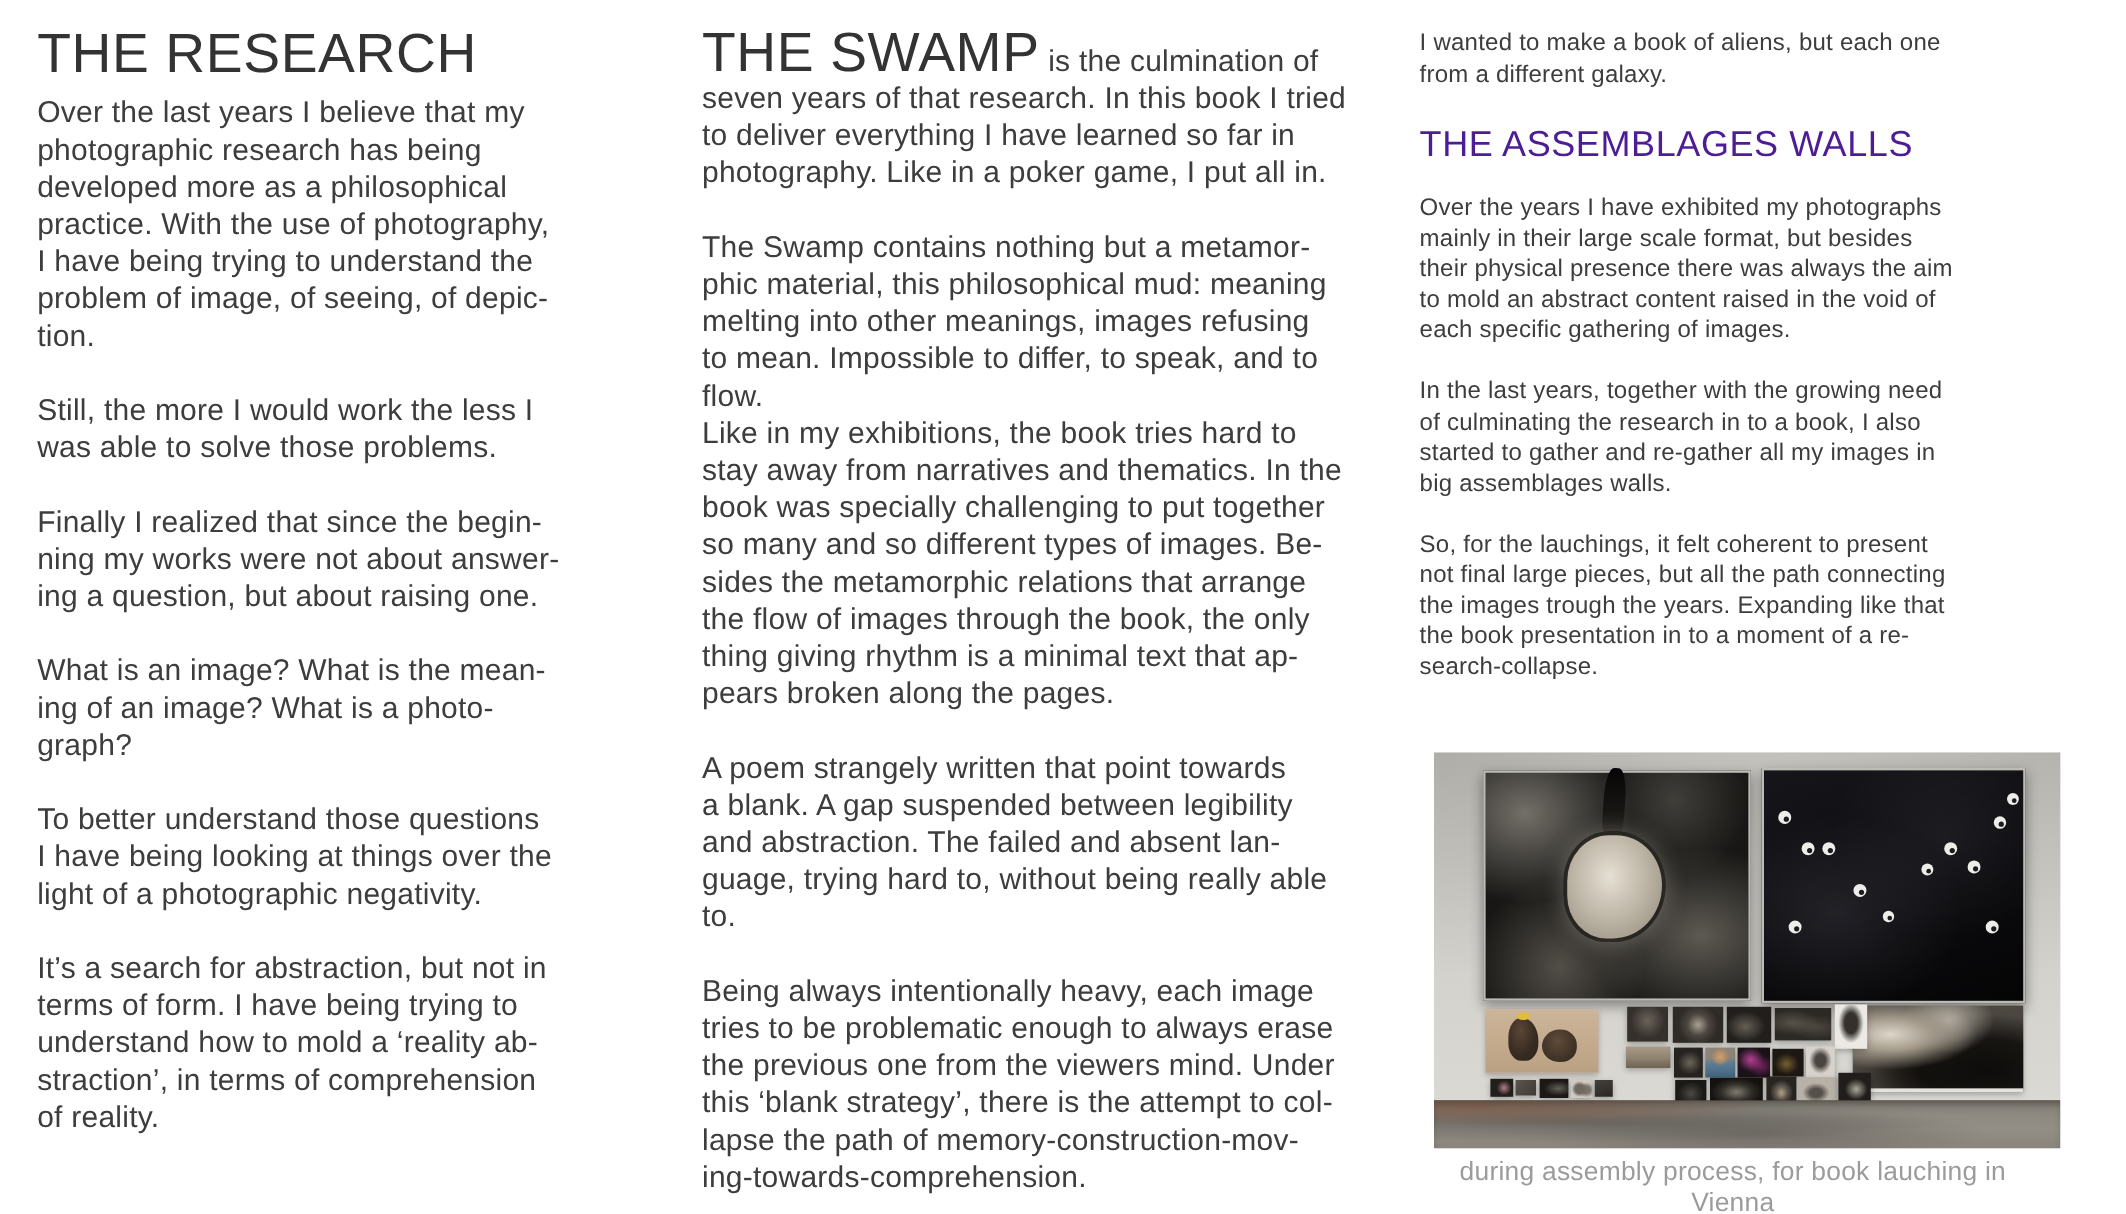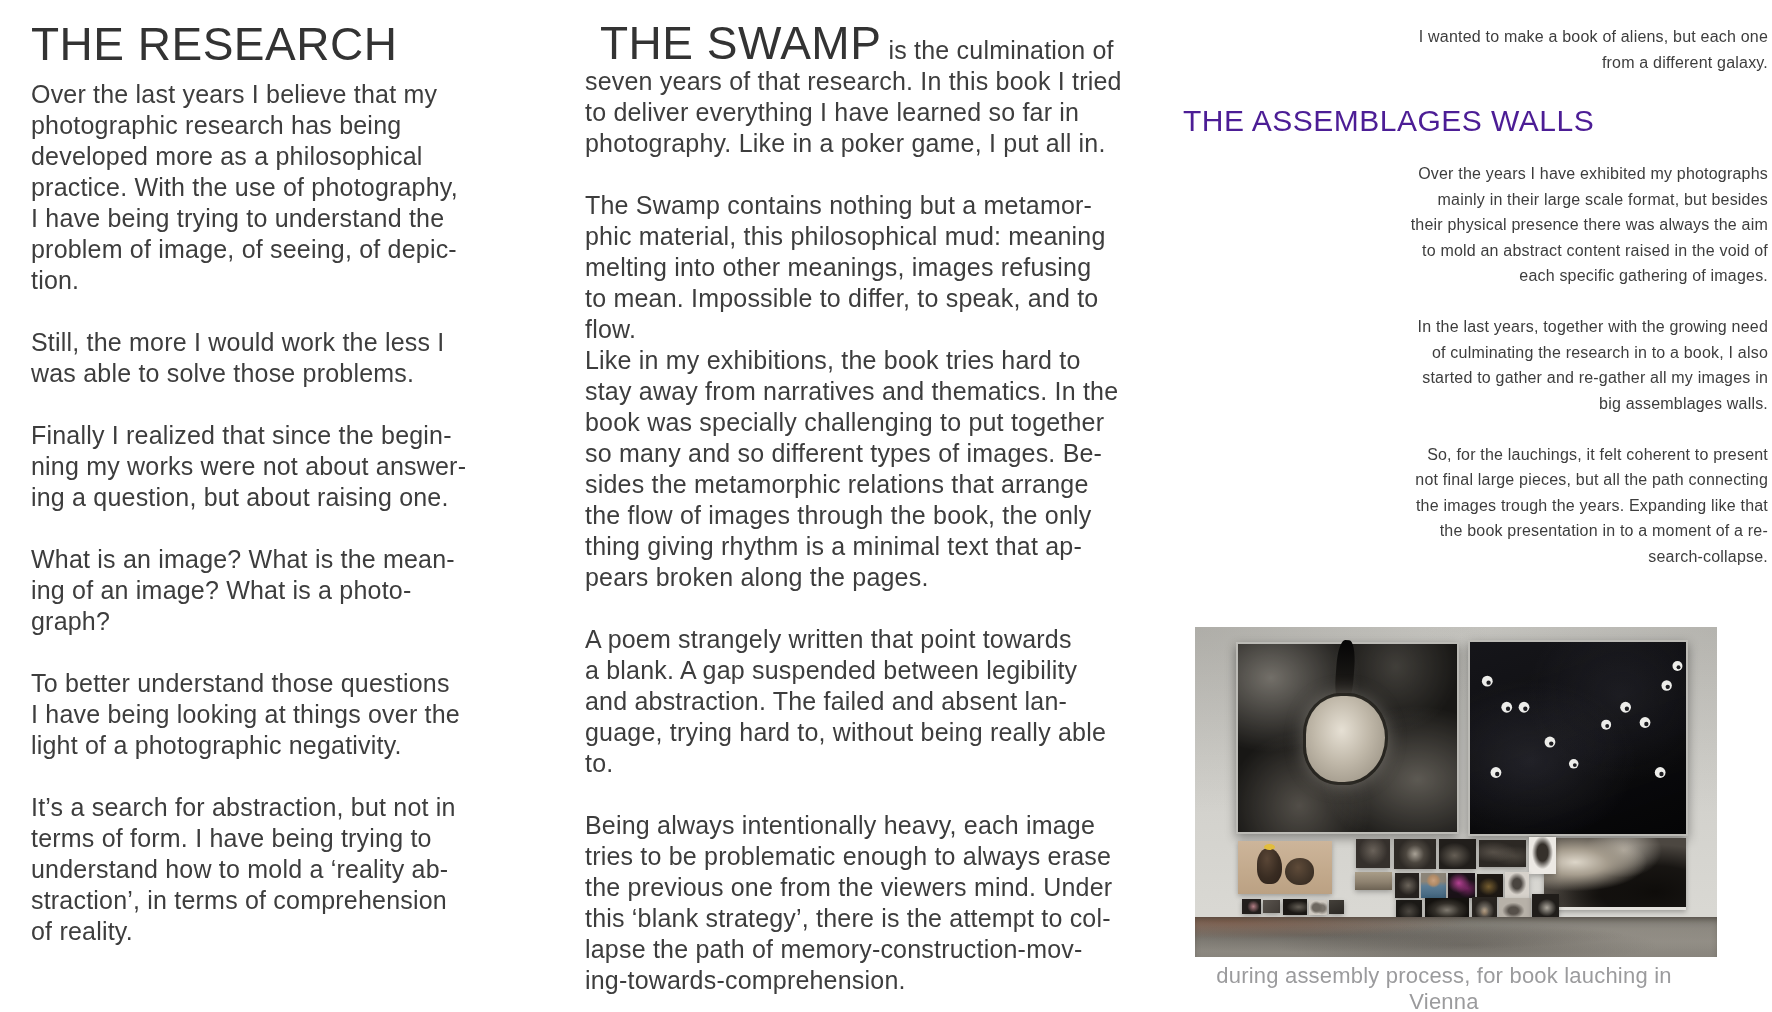--- a/index.html
+++ b/index.html
@@ -24,24 +24,24 @@
     margin:28px 0 22px 0;
     font-size:30px;font-weight:400;line-height:1.2;
     letter-spacing:0.5px;color:#4c1d95;
   }
   .body{
     white-space:pre;
     font-size:25px;line-height:31px;font-weight:300;
     letter-spacing:0.2px;
   }
   .inline-title{
-    font-size:46px;line-height:46px;letter-spacing:0.5px;color:#333333;margin-left:15px;
+    font-size:46px;line-height:46px;letter-spacing:0.5px;color:#333333;
   }
   .col-assemblages .body{
-    font-size:16px;line-height:25.5px;text-align:right;
+    font-size:20px;line-height:25.5px;
   }
 
   
   .photo{
     position:absolute;left:1195px;top:627px;width:522px;height:330px;
     margin:0;overflow:hidden;
     background:linear-gradient(180deg,#c6c5c0 0%,#d0cfca 40%,#d9d8d3 86%);
   }
   .photo .vignette{
     position:absolute;inset:0;

